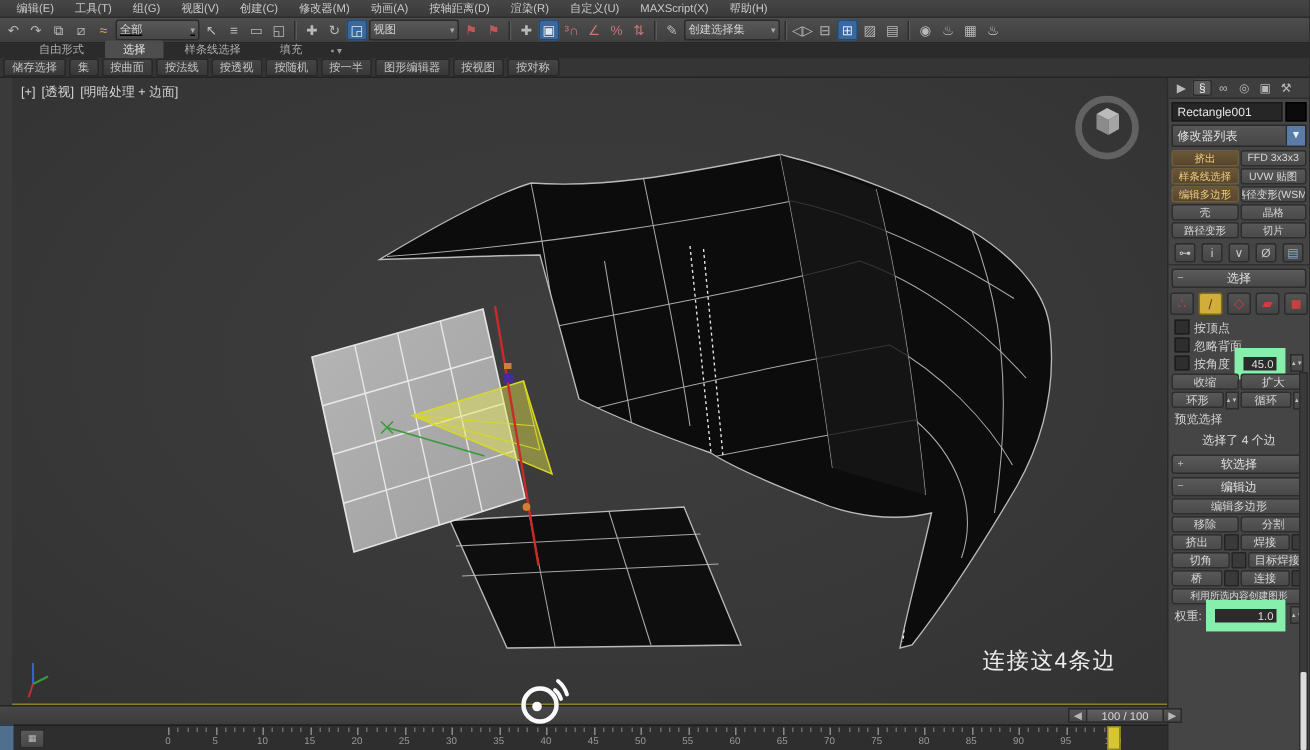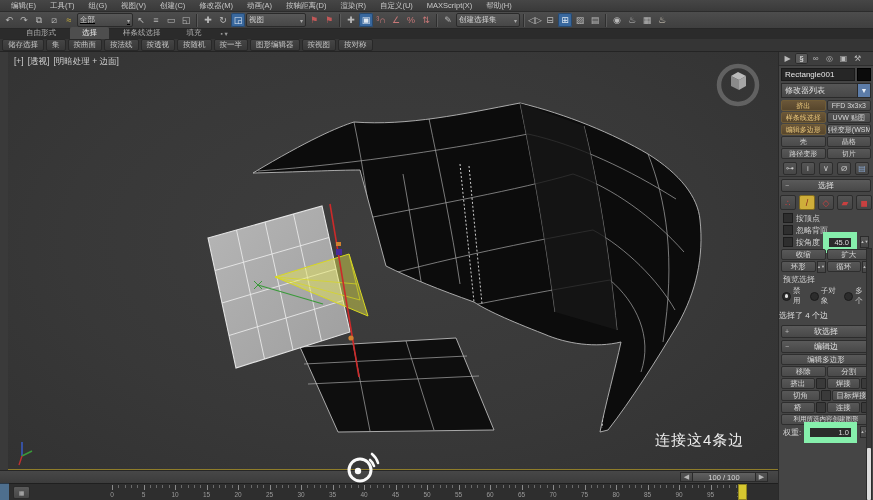--- a/index.html
+++ b/index.html
@@ -77,27 +77,27 @@
           align-items:center;justify-content:flex-end;padding:0 2px;flex:1;}
   .spin{width:7px;height:10px;background:linear-gradient(#555,#464646);border:1px solid #2c2c2c;display:flex;flex-direction:column;
         align-items:center;justify-content:center;font-size:4px;line-height:4px;color:#c2c2c2;flex:0 0 auto;}
   .row2{display:flex;gap:1px;margin:1px 2px;}
   .row2 .pbtn{flex:1;font-size:7.5px;}
   .optbox{width:8px;height:9px;background:#3a3a3a;border:1px solid #242424;border-radius:1px;flex:0 0 auto;}
   .radrow{display:flex;align-items:center;gap:2px;padding:1px 3px;}
   .radio{width:7px;height:7px;border-radius:50%;background:#2c2c2c;border:1px solid #1b1b1b;position:relative;flex:0 0 auto;}
   .radio.sel::after{content:"";position:absolute;left:1.5px;top:1.5px;width:3.5px;height:3.5px;border-radius:50%;background:#e2e2e2;}
   .radlab{font-size:7.5px;color:#cfcfcf;margin-right:2px;}
-  #sel-status{font-size:8px;color:#dedede;padding:3px 0 2px 0;}
+  #sel-status{text-align:center;font-size:8px;color:#dedede;padding:3px 0 2px 0;}
   #panel-scroll{position:absolute;right:1px;top:196px;width:4px;height:251px;background:#3a3a3a;border:1px solid #2c2c2c;}
   #panel-thumb{position:absolute;left:0;bottom:0;width:100%;height:52px;background:#dcdcdc;border-radius:1px;}
   
   #time-slider-row{position:absolute;left:0;top:470px;width:778px;height:13px;background:linear-gradient(#474747,#3c3c3c);
                    border-top:1px solid #262626;box-sizing:border-box;}
-  #time-slider{position:absolute;left:680px;top:1px;width:88px;height:10px;display:flex;}
+  #time-slider{position:absolute;left:712px;top:1px;width:76px;height:10px;display:flex;}
   #ts-left,#ts-right{width:11px;background:linear-gradient(#555,#444);border:1px solid #2a2a2a;color:#b5b5b5;font-size:7px;
                      display:flex;align-items:center;justify-content:center;}
   #ts-mid{flex:1;background:linear-gradient(#606060,#4c4c4c);border-top:1px solid #2a2a2a;border-bottom:1px solid #2a2a2a;
           color:#d8d8d8;font-size:7.5px;display:flex;align-items:center;justify-content:center;}
   #trackbar{position:absolute;left:0;top:483px;width:778px;height:17px;background:#2e2e2e;border-top:1px solid #1f1f1f;box-sizing:border-box;}
   .tick{position:absolute;top:1px;width:1px;height:3px;background:#6b6b6b;}
   .tick.major{height:5px;background:#8a8a8a;}
   .tnum{position:absolute;top:7px;font-size:6.5px;color:#9a9a9a;transform:translateX(-50%);}
   #frame-marker{position:absolute;top:0;width:9px;height:16px;background:#d6c72f;border:1px solid #8f8420;box-sizing:border-box;}
   #mini-listener{position:absolute;left:0;top:483px;width:9px;height:17px;background:#4e6f8e;border-top:1px solid #2a3a4a;}
@@ -374,28 +374,20 @@
     </div>
     <div class="row2">
       <div class="pbtn">环形</div>
       <span class="spin">▲▼</span>
       <div class="pbtn">循环</div>
       <span class="spin">▲▼</span>
     </div>
 
     <div class="cbrow" style="height:9px;text-align:center;">
       <span class="cblab">预览选择</span>
-    </div>
-    <div class="radrow">
-      <span class="radio sel"></span>
-      <span class="radlab">禁用</span>
-      <span class="radio"></span>
-      <span class="radlab">子对象</span>
-      <span class="radio"></span>
-      <span class="radlab">多个</span>
     </div>
 
     <div id="sel-status">选择了 4 个边</div>
 
     <div class="rollout">
       <span class="rsign">+</span>
       <span class="rtitle">软选择</span>
     </div>
     <div class="rollout">
       <span class="rsign">−</span>

